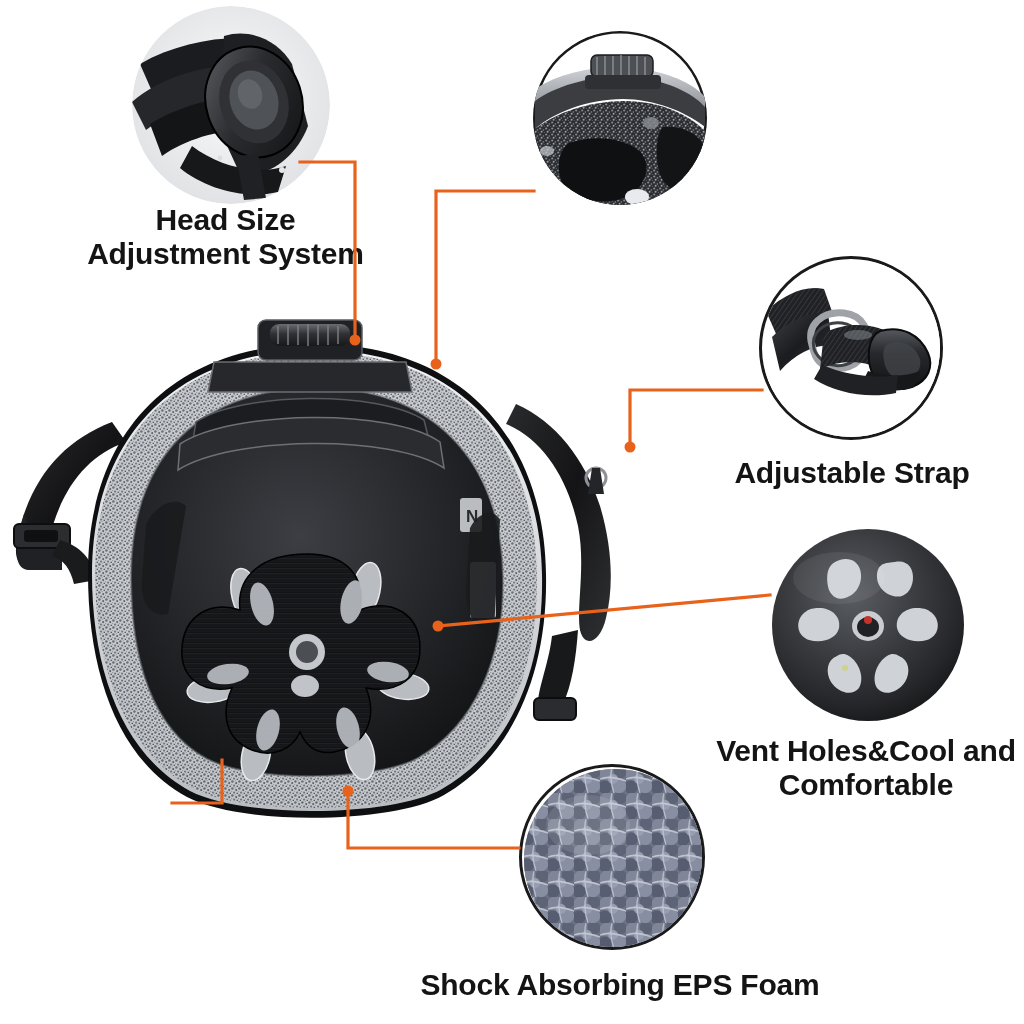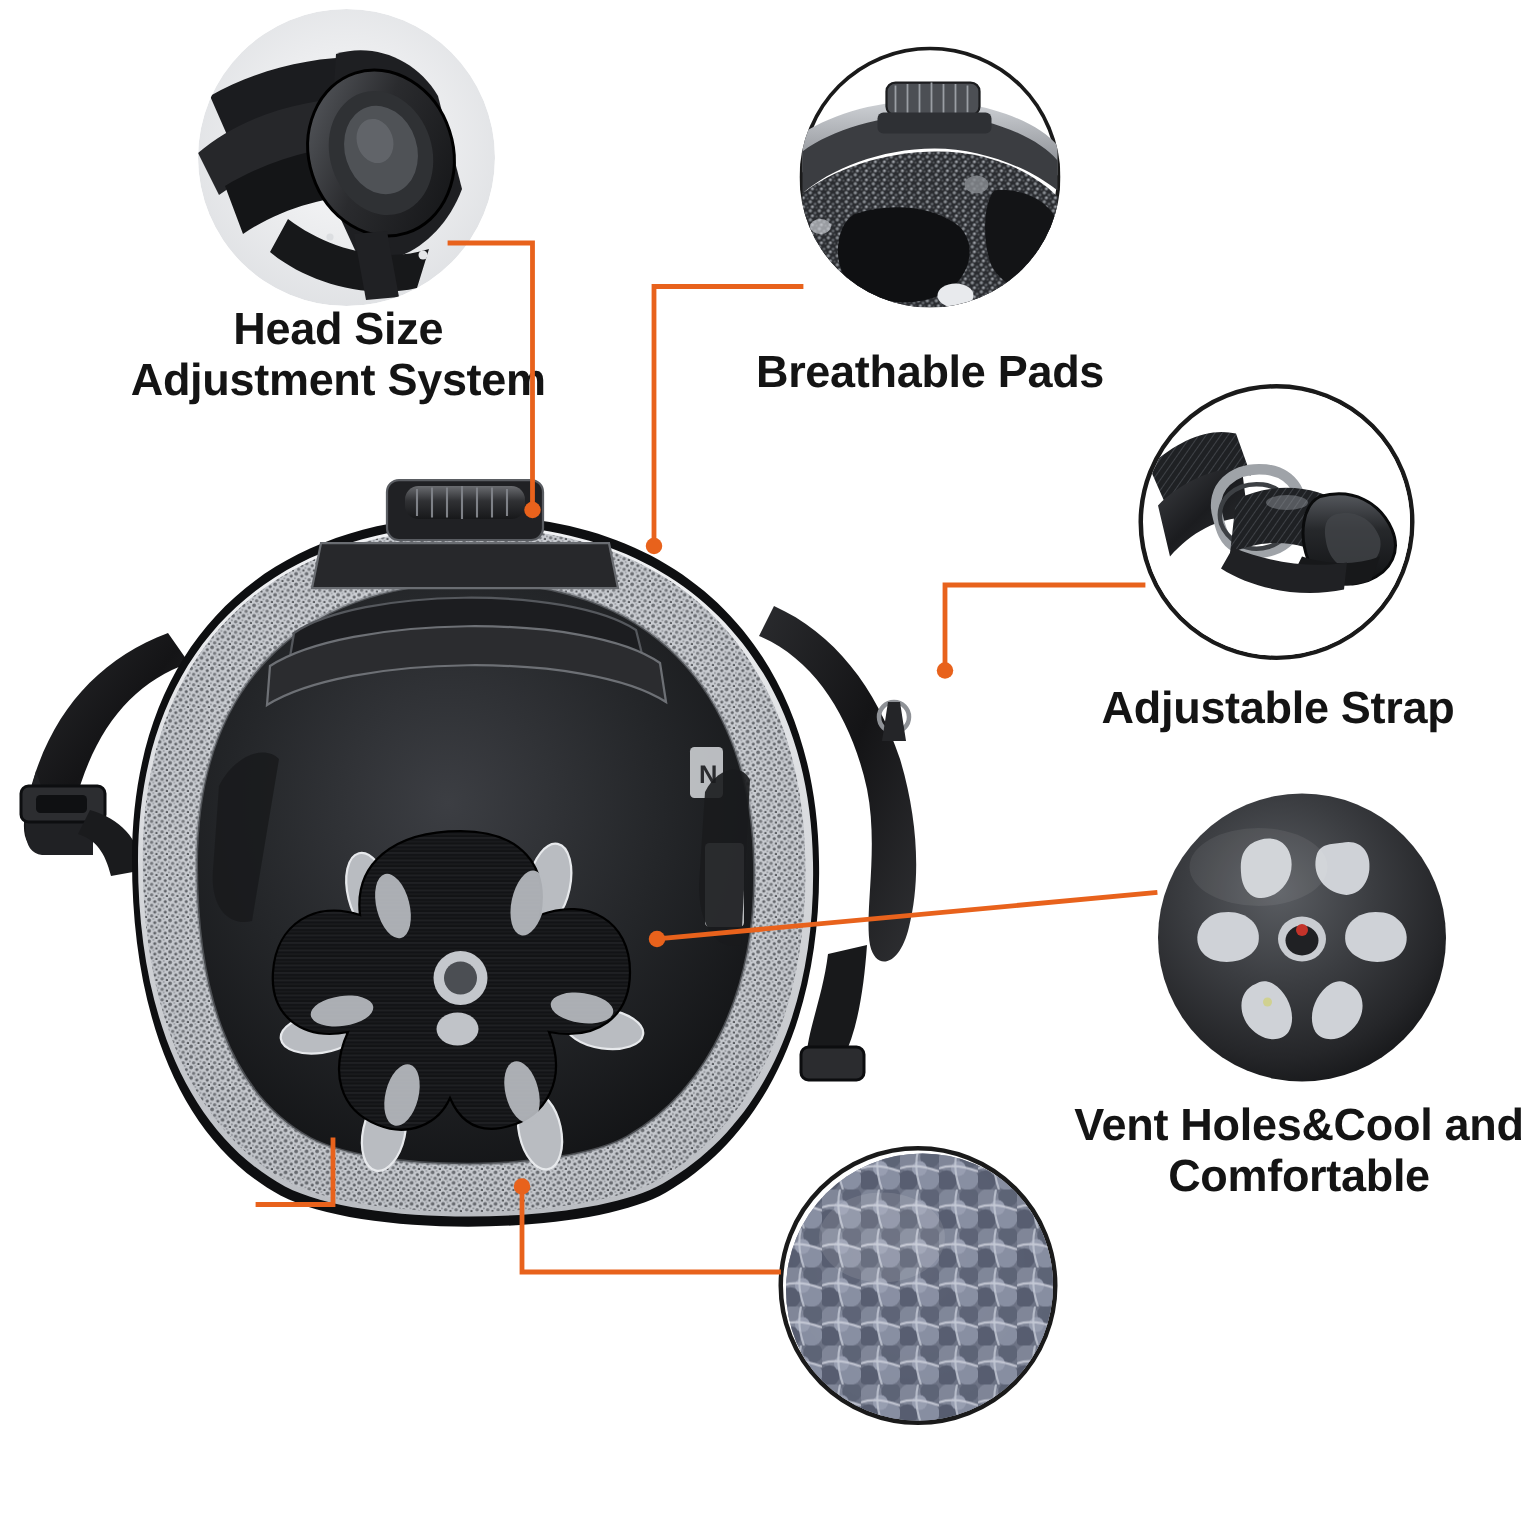--- a/index.html
+++ b/index.html
@@ -278,21 +278,20 @@
         <path d="M 2 98 C 22 82 56 70 92 70 C 128 70 156 84 172 100 L 172 174 L 2 174 Z" fill="url(#c2speck)"></path>
 
         <path d="M 36 112 C 60 104 86 106 104 118 C 118 128 116 150 100 162 C 80 176 46 172 32 156 C 22 144 24 120 36 112 Z" fill="#0f1012"></path>
         <path d="M 130 96 C 150 94 168 104 172 118 L 172 160 C 158 168 136 162 128 146 C 122 132 122 104 130 96 Z" fill="#131416"></path>
         <ellipse cx="118" cy="92" rx="8" ry="6" fill="#8b8e94" opacity="0.8"></ellipse>
         <ellipse cx="104" cy="166" rx="12" ry="8" fill="#e8eaed"></ellipse>
         <ellipse cx="14" cy="120" rx="7" ry="5" fill="#c9ccd1" opacity="0.7"></ellipse>
       </g>
     </svg>
   </div>
-  <div class="label" style="left:440px; top:232px; width:360px;">Breathable Pads</div>
 
   <div class="callout-circle outlined" style="left:759px; top:256px; width:184px; height:184px;">
     <svg width="184" height="184" viewBox="0 0 184 184">
       <defs>
         <linearGradient id="c3web" x1="0" y1="0" x2="1" y2="1">
           <stop offset="0%" stop-color="#3c3e42"></stop>
           <stop offset="50%" stop-color="#1b1c1f"></stop>
           <stop offset="100%" stop-color="#303235"></stop>
         </linearGradient>
         <linearGradient id="c3buck" x1="0" y1="0" x2="0" y2="1">
@@ -380,20 +379,21 @@
           <path d="M 0 12 Q 10 8 26 14" stroke="#e6e9f2" stroke-width="1.6" fill="none" opacity="0.85"></path>
           <path d="M 12 0 Q 9 12 14 26" stroke="#dfe3ee" stroke-width="1.4" fill="none" opacity="0.8"></path>
         </pattern>
       </defs>
       <circle cx="93" cy="93" r="91" fill="url(#c5bg)"></circle>
       <circle cx="93" cy="93" r="91" fill="url(#c5beads)" opacity="0.95"></circle>
       <circle cx="93" cy="93" r="91" fill="#2b3048" opacity="0.12"></circle>
       <ellipse cx="66" cy="58" rx="42" ry="30" fill="#ffffff" opacity="0.10"></ellipse>
     </svg>
   </div>
+  <div class="label" style="left:418px; top:968px; width:404px;">Shock Absorbing EPS Foam</div>
 
 
   <svg class="leaders" viewBox="0 0 1024 1024">
     <g fill="none" stroke="#e8621c" stroke-width="3.2" stroke-linecap="square" stroke-linejoin="miter">
       <polyline points="300,162 355,162 355,340"></polyline>
       <polyline points="534,191 436,191 436,364"></polyline>
       <polyline points="762,390 630,390 630,447"></polyline>
       <line x1="770" y1="595" x2="438" y2="626"></line>
       <polyline points="519,848 348,848 348,791"></polyline>
       <polyline points="172,803 222,803 222,760"></polyline>

